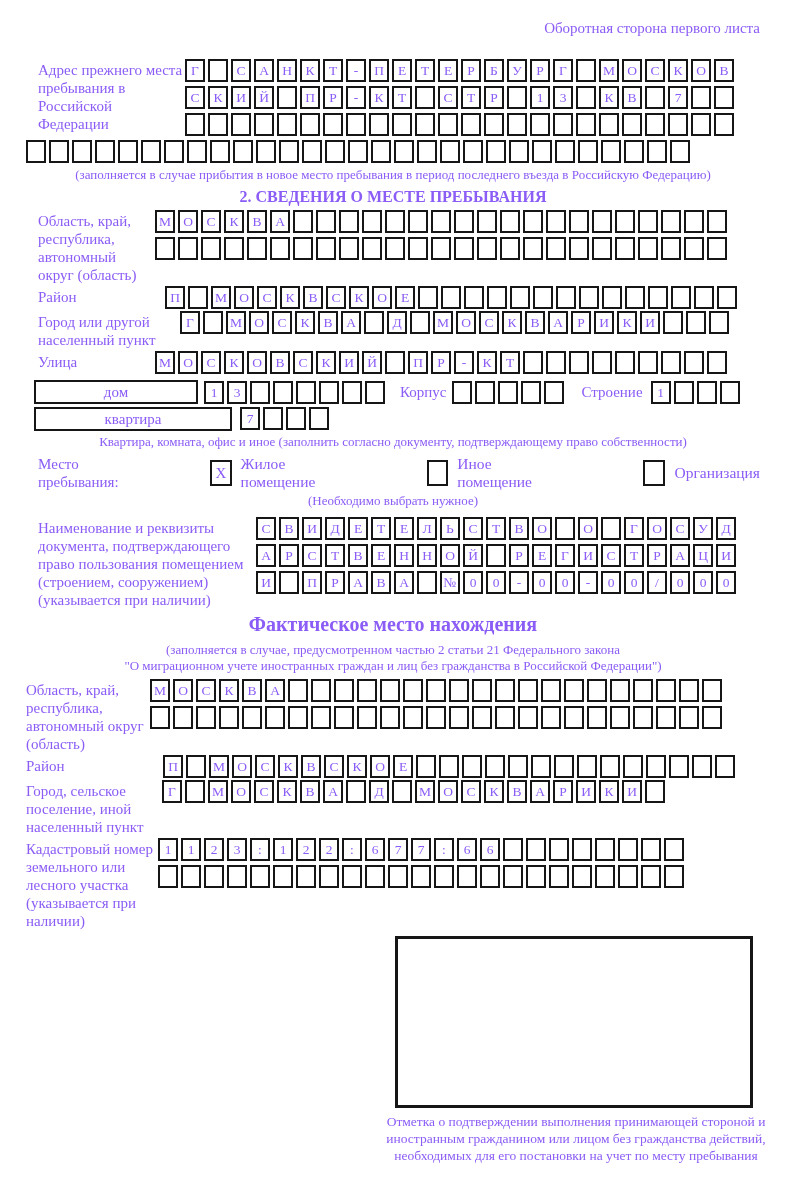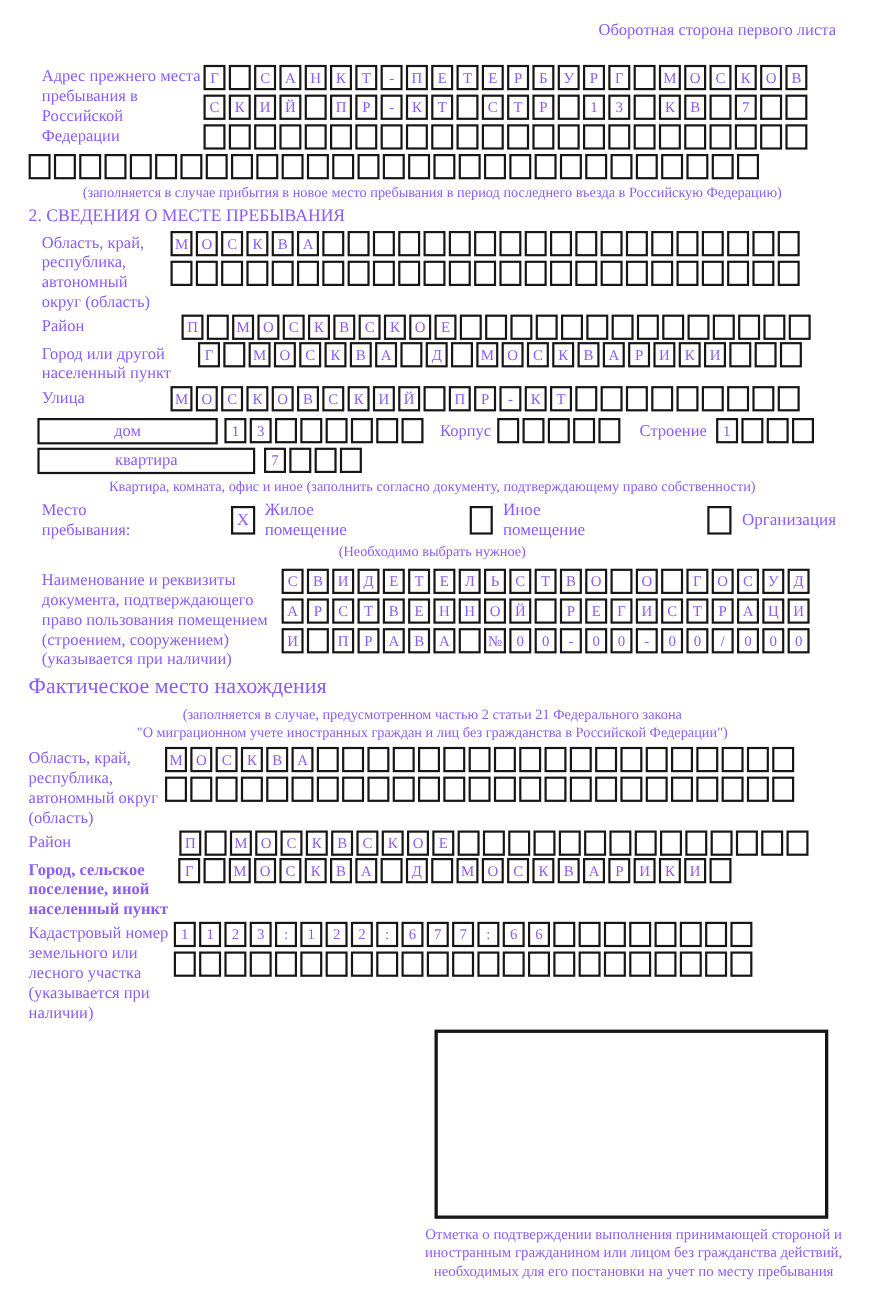--- a/index.html
+++ b/index.html
@@ -35,25 +35,25 @@
 
   
   .w-prev{ flex:0 0 159px; }
   .w-obl{ flex:0 0 129px; }
   .w-raion{ flex:0 0 139px; }
   .w-city{ flex:0 0 154px; }
   .w-street{ flex:0 0 129px; }
   .w-doc{ flex:0 0 230px; }
   .w-fobl{ flex:0 0 124px; }
   .w-fraion{ flex:0 0 137px; }
-  .w-fcity{ flex:0 0 136px;font-weight:bold; }
+  .w-fcity{ flex:0 0 136px; }
   .w-cad{ flex:0 0 132px; }
 
   .caption{ font-size:13px; line-height:16px; text-align:center; }
-  .sec-title{ font-size:16px; font-weight:normal; }
+  .sec-title{ font-size:16px; font-weight:bold; text-align:center; }
 
   .wbox{
     box-sizing:border-box; height:24px; border:2px solid #161616;
     display:flex; align-items:center; justify-content:center;
     font-size:15px; background:#fff;
   }
   .dom-box{ width:164px; margin-left:8px; }
   .kv-box{ width:198px; margin-left:8px; }
   .inline-lbl{ font-size:15px; line-height:24px; }
 
@@ -72,21 +72,21 @@
     margin-left:369px;
     background:#fff;
   }
   .stamp-note{
     width:420px; margin-left:340px; margin-top:5px;
     font-size:13.5px; line-height:17px; text-align:center;
   }
 
   
   .mt-a{ margin-top:22px; } .mt-4{ margin-top:4px; } .mt-2{ margin-top:2px; }
-  .mt-6{ margin-top:6px; } .mt-8{ margin-top:8px; }
+  .mt-6{ margin-top:6px;align-items:flex-end; } .mt-8{ margin-top:8px; }
   .mt-3{ margin-top:3px; } .mt-5{ margin-top:5px; }
 </style>
 </head>
 <body>
 
 <div class="page">
 
   <div class="back-note">Оборотная сторона первого листа</div>
 
   <div class="row mt-a">

